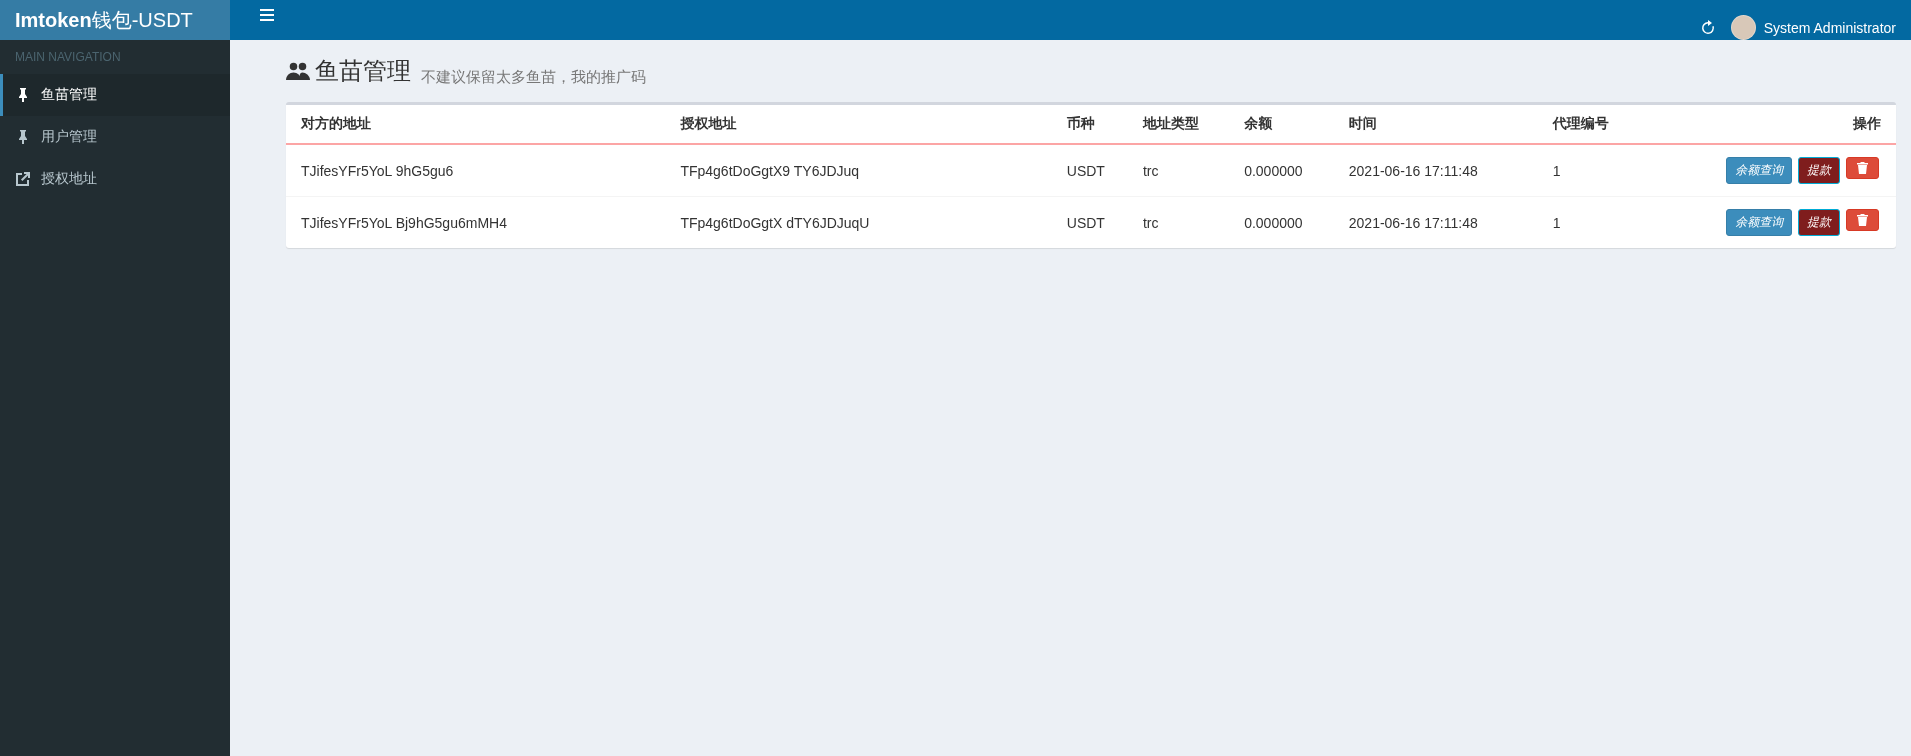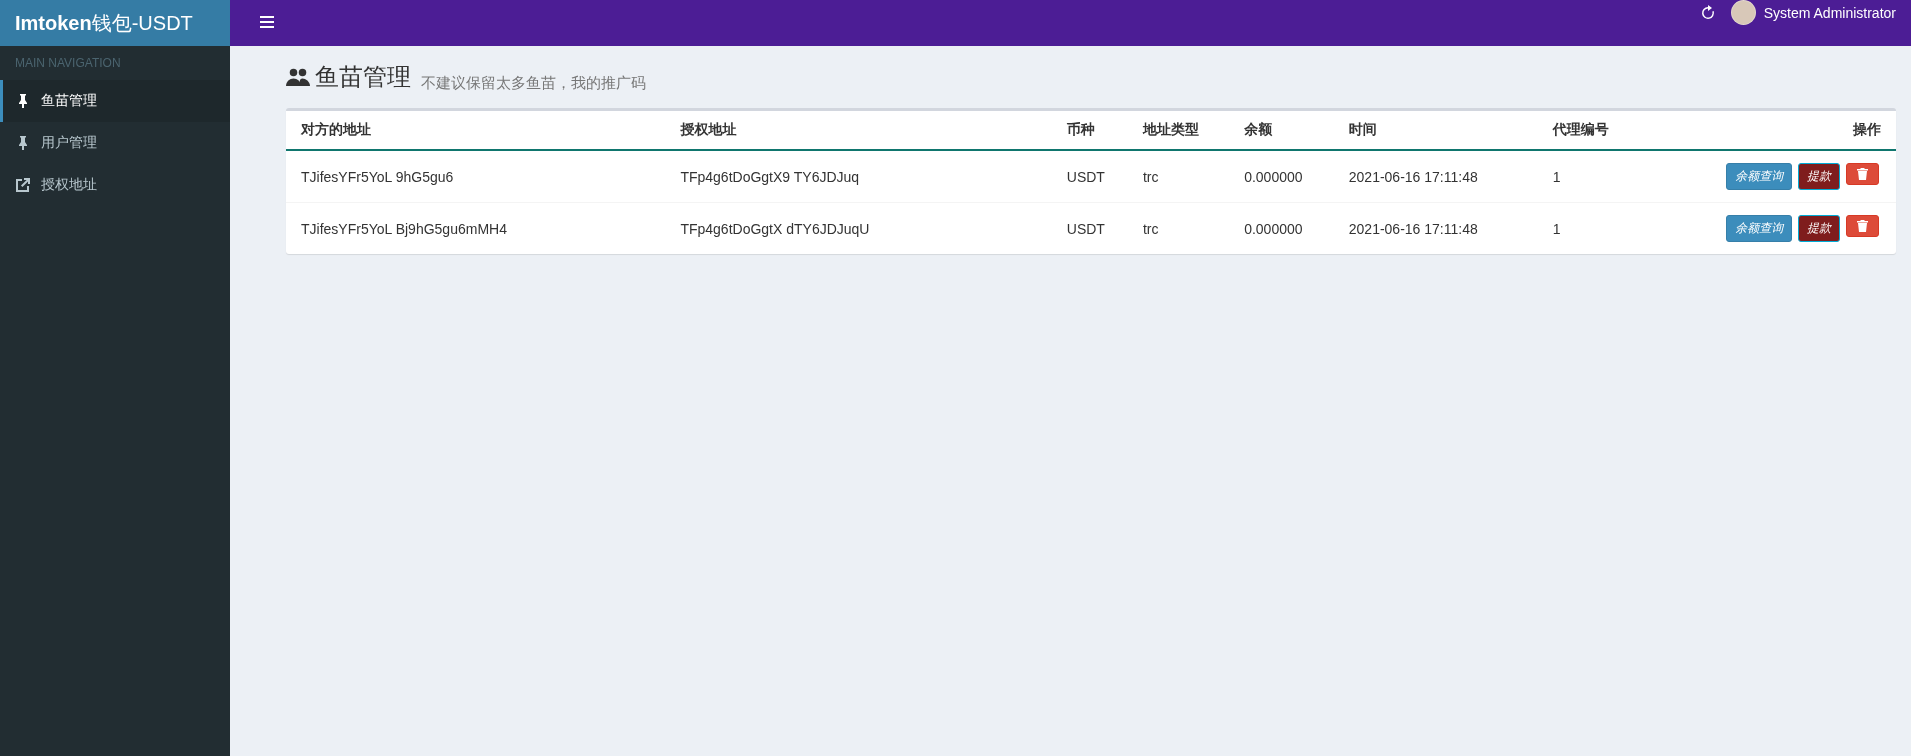--- a/index.html
+++ b/index.html
@@ -15,41 +15,41 @@
     }
     .wrapper {
       display: flex;
       flex-direction: column;
       height: 756px;
       width: 1911px;
     }
     
     .main-header {
       display: flex;
-      height: 46px;
-      background: #4c1d95;
+      height: 40px;
+      background: #0369a1;
       color: #fff;
     }
     .logo {
       width: 230px;
       background: #357ca5;
       display: flex;
       align-items: center;
       padding-left: 15px;
       font-size: 20px;
       font-weight: 300;
       color: #fff;
     }
     .logo b {
       font-weight: bold;
     }
     .navbar {
       flex: 1;
       display: flex;
-      align-items: flex-start;
+      align-items: flex-end;
       justify-content: space-between;
       padding: 0 15px;
     }
     .sidebar-toggle {
       color: #fff;
       cursor: pointer;
       padding: 15px;
     }
     .navbar-right {
       display: flex;
@@ -159,21 +159,21 @@
     .box-body {
       padding: 0;
     }
     table {
       width: 100%;
       border-collapse: collapse;
     }
     table th {
       text-align: left;
       padding: 10px 8px;
-      border-bottom: 2px solid #0f766e;
+      border-bottom: 2px solid #fca5a5;
       font-weight: bold;
       font-size: 14px;
       font-family: Liberation Mono, monospace;
     }
     table td {
       padding: 12px 8px;
       border-top: 1px solid #f4f4f4;
       font-size: 14px;
       vertical-align: middle;
     }

